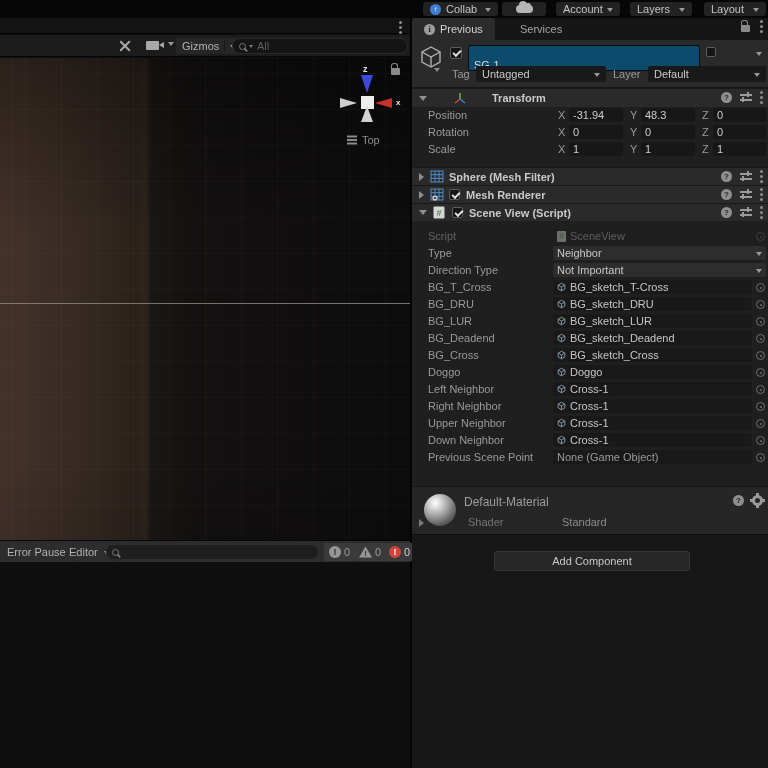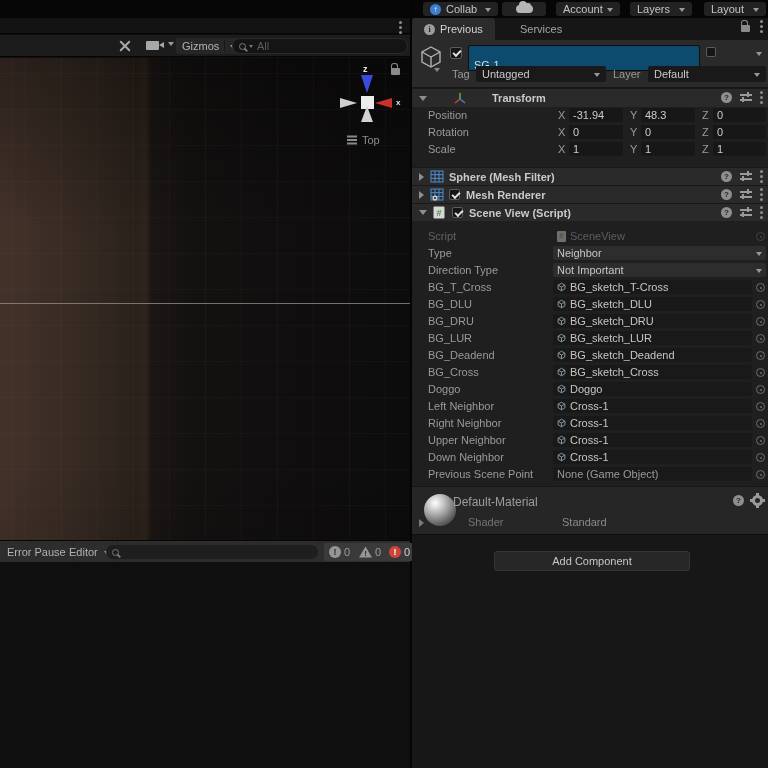--- a/index.html
+++ b/index.html
@@ -148,21 +148,21 @@
   .t-script .prop-label{color:#616161;}
   .t-script .prop-value{color:#5d5d5d;}
   .t-script .ico-page{background:#6f6f6f;color:#3c5a33;}
   .t-script .picker{opacity:.45;}
   .t-dropdown .prop-field{background:#2d2d2d;right:2px;}
   .t-none .prop-value{color:#9a9a9a;}
 
   
   .material{position:absolute;left:0;top:468px;width:356px;height:48px;background:#262626;border-top:1px solid #161616;}
   .mat-sphere{position:absolute;left:12px;top:7px;width:32px;height:32px;border-radius:50%;background:radial-gradient(circle at 35% 28%,#ffffff 0%,#d9d9d9 18%,#9b9b9b 45%,#595959 72%,#262626 100%);}
-  .mat-title{position:absolute;left:41px;top:8px;color:#9d9d9d;font-size:12px;text-align:right;}
+  .mat-title{position:absolute;left:52px;top:8px;color:#9d9d9d;font-size:12px;text-align:right;}
   .mat-icons{position:absolute;right:5px;top:8px;display:flex;gap:8px;align-items:center;}
   .gear{position:relative;width:11px;height:11px;border-radius:50%;border:3px solid #9a9a9a;}
   .gear::before{content:"";position:absolute;left:1px;top:-5px;width:3px;height:3px;background:#9a9a9a;box-shadow:0 12px 0 #9a9a9a;}
   .gear::after{content:"";position:absolute;left:-5px;top:1px;width:3px;height:3px;background:#9a9a9a;box-shadow:12px 0 0 #9a9a9a;}
   .mat-fold{position:absolute;left:7px;top:32px;border-top:4px solid transparent;border-bottom:4px solid transparent;border-left:5px solid #7a7a7a;width:0;height:0;}
   .shader-label{position:absolute;left:56px;top:29px;color:#757575;}
   .shader-dd{left:116px;top:27px;width:236px;background:transparent;color:#8a8a8a;margin-left:28px;}
 
   .insp-lower{position:absolute;left:0;top:516px;width:356px;height:234px;background:#171717;border-top:1px solid #0e0e0e;}
   .add-comp{position:absolute;left:82px;top:16px;width:196px;height:20px;background:#272727;border:1px solid #353535;border-radius:3px;color:#c7c7c7;text-align:center;line-height:18px;}
@@ -465,36 +465,20 @@
                 <polyline points="3,7 12,12 21,7"></polyline>
                 <line x1="12" y1="12" x2="12" y2="22"></line>
               </g>
             </svg>
             <span class="prop-value">BG_sketch_T-Cross</span>
 
           </span>
           <span class="picker"></span>
         </div>
 
-        <div class="prop-row t-object">
-          <span class="prop-label">BG_DLU</span>
-          <span class="prop-field">
-
-            <svg class="ico-cube" width="9" height="10" viewBox="0 0 24 24">
-              <g fill="none" stroke="#8fa0ad" stroke-width="2.4">
-                <polygon points="12,2 21,7 21,17 12,22 3,17 3,7"></polygon>
-                <polyline points="3,7 12,12 21,7"></polyline>
-                <line x1="12" y1="12" x2="12" y2="22"></line>
-              </g>
-            </svg>
-            <span class="prop-value">BG_sketch_DLU</span>
-
-          </span>
-          <span class="picker"></span>
-        </div>
 
         <div class="prop-row t-object">
           <span class="prop-label">BG_DRU</span>
           <span class="prop-field">
 
             <svg class="ico-cube" width="9" height="10" viewBox="0 0 24 24">
               <g fill="none" stroke="#8fa0ad" stroke-width="2.4">
                 <polygon points="12,2 21,7 21,17 12,22 3,17 3,7"></polygon>
                 <polyline points="3,7 12,12 21,7"></polyline>
                 <line x1="12" y1="12" x2="12" y2="22"></line>

